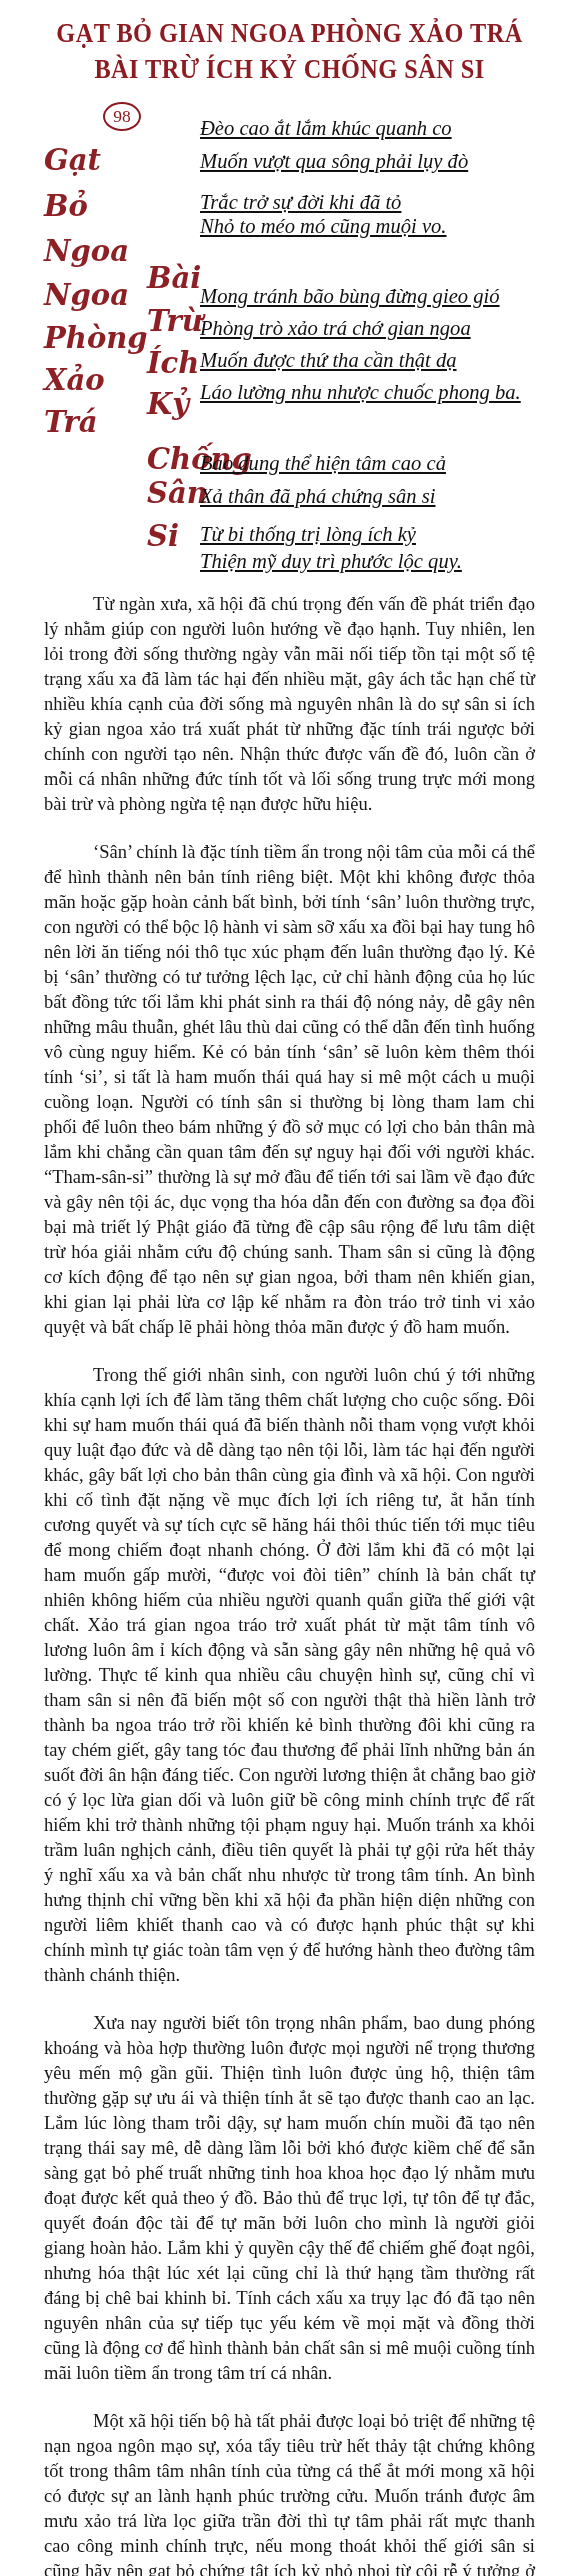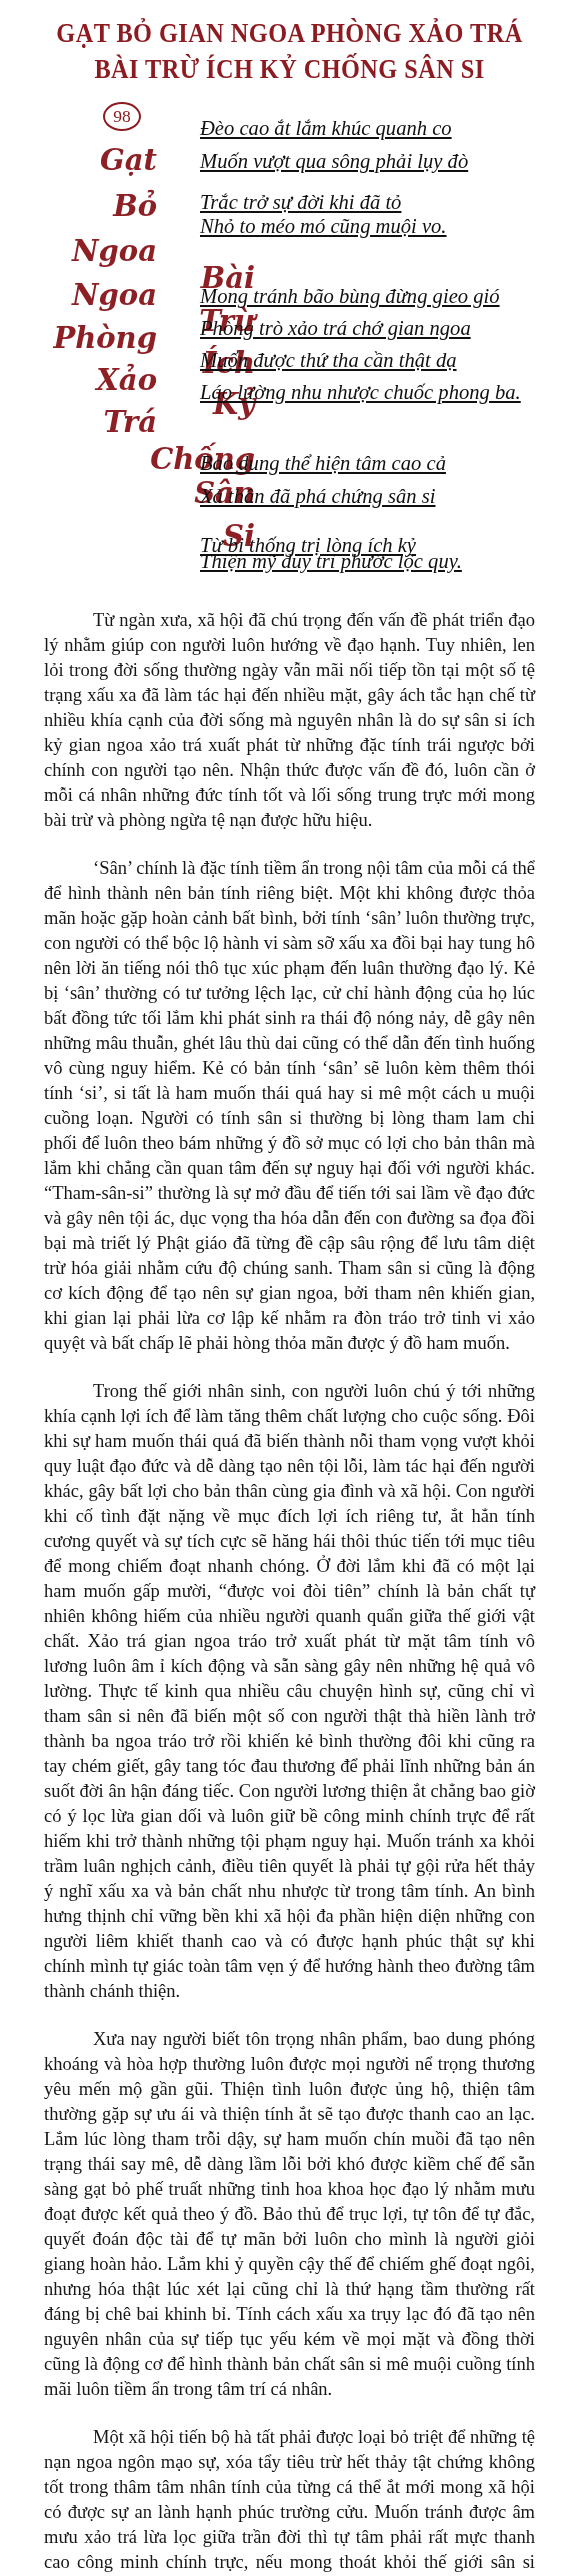--- a/index.html
+++ b/index.html
@@ -32,21 +32,21 @@
     display:flex;align-items:center;justify-content:center;
     color:#8c1c21;font-size:17.5px;font-weight:normal;text-align:right;
   }
   
   .callig{
     position:absolute;
     font-family:"DejaVu Serif",serif;
     font-style:italic;font-weight:bold;
     color:#8c2025;
     font-size:29px;line-height:1;
-    text-align:right;
+    text-align:left;
   }
   .callig.c1{left:44px;width:113px;}
   .callig.c2{left:147px;width:108px;margin-top:9px;}
   
   .poem-line{
     position:absolute;left:200px;
     font-style:italic;
     font-size:20.6px;line-height:1;
     color:#101010;
     white-space:nowrap;
@@ -55,21 +55,21 @@
   
   .body-text{
     position:relative;
     margin:0 44px;
     padding-top:592px;
     font-size:18.5px;
     line-height:25px;
     text-align:justify;
     color:#161616;
   }
-  .body-text p{margin:16px 0 23px 0;text-indent:49px;}
+  .body-text p{margin:0 0 23px 0;text-indent:49px;}
   .body-text p:last-child{margin-bottom:7.2px;}
 </style>
 </head>
 <body>
 
 <div class="page">
 
   <div class="title-line l1">GẠT BỎ GIAN NGOA PHÒNG XẢO TRÁ</div>
   <div class="title-line l2">BÀI TRỪ ÍCH KỶ CHỐNG SÂN SI</div>
 
@@ -98,21 +98,21 @@
   <div class="poem-line" style="top:192px">Trắc trở sự đời khi đã tỏ</div>
   <div class="poem-line" style="top:216px">Nhỏ to méo mó cũng muội vo.</div>
 
   <div class="poem-line" style="top:286px">Mong tránh bão bùng đừng gieo gió</div>
   <div class="poem-line" style="top:318px">Phòng trò xảo trá chớ gian ngoa</div>
   <div class="poem-line" style="top:350px">Muốn được thứ tha cần thật dạ</div>
   <div class="poem-line" style="top:382px">Láo lường nhu nhược chuốc phong ba.</div>
 
   <div class="poem-line" style="top:453px">Bao dung thể hiện tâm cao cả</div>
   <div class="poem-line" style="top:486px">Xả thân đã phá chứng sân si</div>
-  <div class="poem-line" style="top:535px">Từ bi thống trị lòng ích kỷ</div>
+  <div class="poem-line" style="top:524px">Từ bi thống trị lòng ích kỷ</div>
   <div class="poem-line" style="top:551px">Thiện mỹ duy trì phước lộc quy.</div>
 
   <div class="body-text">
     <p>Từ ngàn xưa, xã hội đã chú trọng đến vấn đề phát triển đạo lý nhằm giúp con người luôn hướng về đạo hạnh. Tuy nhiên, len lỏi trong đời sống thường ngày vẫn mãi nối tiếp tồn tại một số tệ trạng xấu xa đã làm tác hại đến nhiều mặt, gây ách tắc hạn chế từ nhiều khía cạnh của đời sống mà nguyên nhân là do sự sân si ích kỷ gian ngoa xảo trá xuất phát từ những đặc tính trái ngược bởi chính con người tạo nên. Nhận thức được vấn đề đó, luôn cần ở mỗi cá nhân những đức tính tốt và lối sống trung trực mới mong bài trừ và phòng ngừa tệ nạn được hữu hiệu.</p>
     <p>‘Sân’ chính là đặc tính tiềm ẩn trong nội tâm của mỗi cá thể để hình thành nên bản tính riêng biệt. Một khi không được thỏa mãn hoặc gặp hoàn cảnh bất bình, bởi tính ‘sân’ luôn thường trực, con người có thể bộc lộ hành vi sàm sỡ xấu xa đồi bại hay tung hô nên lời ăn tiếng nói thô tục xúc phạm đến luân thường đạo lý. Kẻ bị ‘sân’ thường có tư tưởng lệch lạc, cử chỉ hành động của họ lúc bất đồng tức tối lắm khi phát sinh ra thái độ nóng nảy, dễ gây nên những mâu thuẫn, ghét lâu thù dai cũng có thể dẫn đến tình huống vô cùng nguy hiểm. Kẻ có bản tính ‘sân’ sẽ luôn kèm thêm thói tính ‘si’, si tất là ham muốn thái quá hay si mê một cách u muội cuồng loạn. Người có tính sân si thường bị lòng tham lam chi phối để luôn theo bám những ý đồ sở mục có lợi cho bản thân mà lắm khi chẳng cần quan tâm đến sự nguy hại đối với người khác. “Tham-sân-si” thường là sự mở đầu để tiến tới sai lầm về đạo đức và gây nên tội ác, dục vọng tha hóa dẫn đến con đường sa đọa đồi bại mà triết lý Phật giáo đã từng đề cập sâu rộng để lưu tâm diệt trừ hóa giải nhằm cứu độ chúng sanh. Tham sân si cũng là động cơ kích động để tạo nên sự gian ngoa, bởi tham nên khiến gian, khi gian lại phải lừa cơ lập kế nhằm ra đòn tráo trở tinh vi xảo quyệt và bất chấp lẽ phải hòng thỏa mãn được ý đồ ham muốn.</p>
     <p>Trong thế giới nhân sinh, con người luôn chú ý tới những khía cạnh lợi ích để làm tăng thêm chất lượng cho cuộc sống. Đôi khi sự ham muốn thái quá đã biến thành nỗi tham vọng vượt khỏi quy luật đạo đức và dễ dàng tạo nên tội lỗi, làm tác hại  đến người khác, gây bất lợi cho bản thân cùng gia đình và xã hội. Con người khi cố tình đặt nặng về mục đích lợi ích riêng tư, ắt hẳn tính cương quyết và sự tích cực sẽ hăng hái thôi thúc tiến tới mục tiêu để mong chiếm đoạt nhanh chóng. Ở đời lắm khi đã có một lại ham muốn gấp mười, “được voi đòi tiên” chính là bản chất tự nhiên không hiếm của nhiều người quanh quẩn giữa thế giới vật chất. Xảo trá gian ngoa tráo trở xuất phát từ mặt tâm tính vô lương luôn âm ỉ kích động và sẵn sàng gây nên những hệ quả vô lường. Thực tế kinh qua nhiều câu chuyện hình sự, cũng chỉ vì tham sân si nên đã biến một số con người thật thà hiền lành trở thành ba ngoa tráo trở rồi khiến kẻ bình thường đôi khi cũng ra tay chém giết, gây tang tóc đau thương để phải lĩnh những bản án suốt đời ân hận đáng tiếc. Con người lương thiện ắt chẳng bao giờ có ý lọc lừa gian dối và luôn giữ bề công minh chính trực để rất hiếm khi trở thành những tội phạm nguy hại. Muốn tránh xa khỏi trầm luân nghịch cảnh, điều tiên quyết là phải tự gội rửa hết thảy ý nghĩ xấu xa và bản chất nhu nhược từ trong tâm tính. An bình hưng thịnh chỉ vững bền khi xã hội đa phần hiện diện những con người liêm khiết thanh cao và có được hạnh phúc thật sự khi chính mình tự giác toàn tâm vẹn ý để hướng hành theo đường tâm thành chánh thiện.</p>
     <p>Xưa nay người biết tôn trọng nhân phẩm, bao dung phóng khoáng và hòa hợp thường luôn được mọi người nể trọng thương yêu mến mộ gần gũi. Thiện tình luôn được ủng hộ, thiện tâm thường gặp sự ưu ái và thiện tính ắt sẽ tạo được thanh cao an lạc. Lắm lúc lòng tham trỗi dậy, sự ham muốn chín muồi đã tạo nên trạng thái say mê, dễ dàng lầm lỗi bởi khó được kiềm chế để sẵn sàng gạt bỏ phế truất những tinh hoa khoa học đạo lý nhằm mưu đoạt được kết quả theo ý đồ. Bảo thủ để trục lợi, tự tôn để tự đắc, quyết đoán độc tài để tự mãn bởi luôn cho mình là người giỏi giang hoàn hảo. Lắm khi ỷ quyền cậy thế để chiếm ghế đoạt ngôi, nhưng hóa thật lúc xét lại cũng chỉ là thứ hạng tầm thường rất đáng bị chê bai khinh bỉ. Tính cách xấu xa trụy lạc đó đã tạo nên nguyên nhân của sự tiếp tục yếu kém về mọi mặt và đồng thời cũng là động cơ để hình thành bản chất sân si mê muội cuồng tính mãi luôn tiềm ẩn trong tâm trí cá nhân.</p>
     <p>Một xã hội tiến bộ hà tất phải được loại bỏ triệt để những tệ nạn ngoa ngôn mạo sự, xóa tẩy tiêu trừ hết thảy tật chứng không tốt trong thâm tâm nhân tính của từng cá thể ắt mới mong xã hội có được sự an lành hạnh phúc trường cửu. Muốn tránh được âm mưu xảo trá lừa lọc giữa trần đời thì tự tâm phải rất mực thanh cao công minh chính trực, nếu mong thoát khỏi thế giới sân si cũng hãy nên gạt bỏ chứng tật ích kỷ nhỏ nhoi từ cội rễ ý tưởng ở chính mình. Tu tâm tập tính để trở thành người hữu dụng, sáng suốt khôn khéo để kịp thời phát hiện đề phòng và góp sức bài khử những tệ trạng xấu xa nhằm góp phần củng cố trau bồi tốt đẹp cho nền an sinh nhân loại./.</p>
   </div>
 

